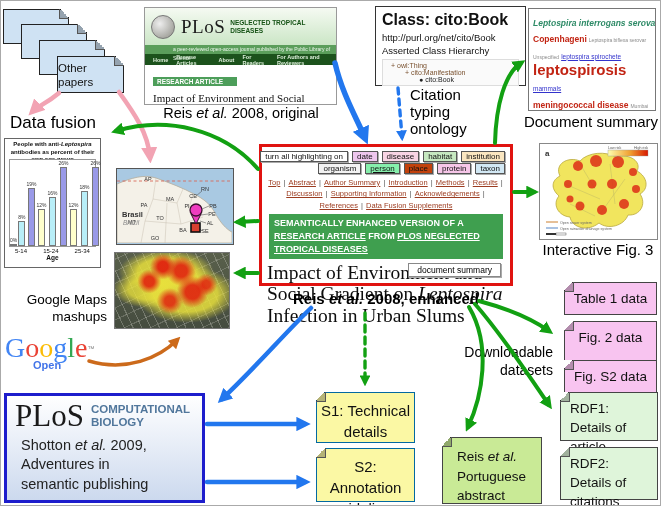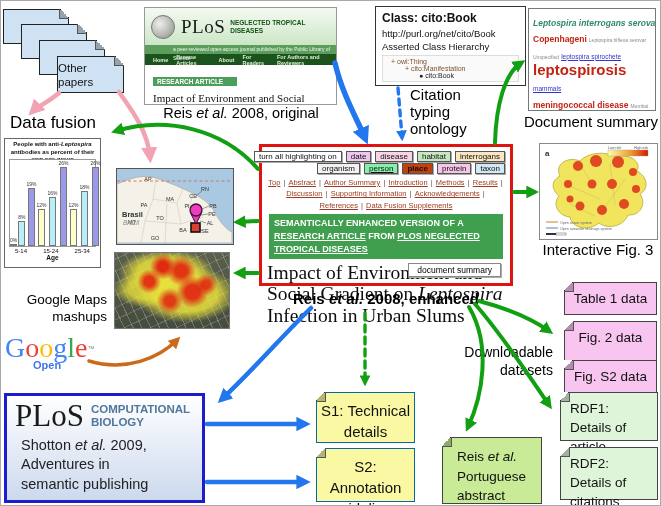--- a/index.html
+++ b/index.html
@@ -25,21 +25,21 @@
   .ntd-logo-ball{width:22px;height:22px;border-radius:50%;background:radial-gradient(circle at 35% 35%,#eee,#8d8d85);border:1px solid #777;flex:0 0 auto;}
   .ntd-plos{font-family:"Liberation Serif",serif;font-size:19px;letter-spacing:.5px;margin:0 5px 0 6px;color:#1b1b1b;}
   .ntd-jname{font-size:6.5px;font-weight:bold;color:#145214;width:86px;line-height:1.2;}
   .ntd-tagline{height:9px;background:#5b9e5b;color:#eef7ee;font-size:5px;line-height:9px;padding-left:28px;}
   .ntd-nav{height:11px;background:#1c521c;color:#dff0dc;font-size:5.5px;font-weight:bold;display:flex;gap:8px;align-items:center;padding-left:8px;}
   .ntd-body{padding:5px 8px;}
   .ntd-banner{display:inline-block;background:#4d9e5a;color:#fff;font-size:6.5px;font-weight:bold;padding:1px 14px 1px 4px;}
   .ntd-title{font-family:"Liberation Serif",serif;font-size:11px;line-height:1.25;margin-top:4px;color:#111;}
   
   .citobox{left:374px;top:5px;width:151px;height:80px;border:1.5px solid #333;background:#fff;box-sizing:border-box;}
-  .cito-title{font-size:12px;font-weight:bold;padding:4px 6px 2px 6px;}
+  .cito-title{font-size:16px;font-weight:bold;padding:4px 6px 2px 6px;}
   .cito-url{font-size:9.5px;padding:1px 6px;}
   .cito-sub{font-size:9.5px;padding:1px 6px 2px 6px;}
   .cito-tree{margin:1px 6px;background:#fafafa;border:1px solid #ddd;padding:2px 0;font-size:7px;}
   .cito-tree .t0{padding-left:8px;color:#7a5230;}
   .cito-tree .t1{padding-left:22px;color:#7a5230;}
   .cito-tree .t2{padding-left:36px;color:#222;}
   
   .cloud{left:527px;top:7px;width:128px;height:103px;border:1.5px solid #777;background:#fff;box-sizing:border-box;
          padding:4px 3px;overflow:hidden;line-height:1.02;text-align:left;}
   .cloud span{margin:0 1px;white-space:nowrap;display:inline-block;}
@@ -247,26 +247,26 @@
     <span><span class="ltr" style="color: rgb(66, 133, 244);">G</span><span class="ltr" style="color: rgb(234, 67, 53);">o</span><span class="ltr" style="color: rgb(251, 188, 5);">o</span><span class="ltr" style="color: rgb(66, 133, 244);">g</span><span class="ltr" style="color: rgb(52, 168, 83);">l</span><span class="ltr" style="color: rgb(234, 67, 53);">e</span></span><span class="tm">™</span>
     <div class="mapsw">Open</div>
   </div>
 
   <div class="abs redbox">
     <div class="toolbar">
         <span class="" style="background: rgb(255, 255, 255);">turn all highlighting on</span>
         <span class="" style="background: rgb(238, 198, 238);">date</span>
         <span class="" style="background: rgb(248, 212, 228);">disease</span>
         <span class="" style="background: rgb(198, 232, 192);">habitat</span>
-        <span class="" style="background: rgb(250, 230, 192);">interrogans</span>
+        <span class="" style="background: rgb(250, 230, 192);">institution</span>
       </div>
     <div class="toolbar">
         <span class="" style="background: rgb(242, 242, 242);">organism</span>
         <span class="" style="background: #86efac; text-decoration: underline;">person</span>
-        <span class="" style="background: #c2410c; font-weight: bold;">place</span>
+        <span class="" style="background: #c2410c;">place</span>
         <span class="" style="background: rgb(246, 198, 232);">protein</span>
         <span class="" style="background: rgb(210, 232, 244);">taxon</span>
       </div>
     <div class="navlinks"><span class="lnk">Top</span><span class="sep"> | </span><span class="lnk">Abstract</span><span class="sep"> | </span><span class="lnk">Author Summary</span><span class="sep"> | </span><span class="lnk">Introduction</span><span class="sep"> | </span><span class="lnk">Methods</span><span class="sep"> | </span><span class="lnk">Results</span><span class="sep"> | </span><span class="lnk">Discussion</span><span class="sep"> | </span><span class="lnk">Supporting Information</span><span class="sep"> | </span><span class="lnk">Acknowledgements</span><span class="sep"> | </span><span class="lnk">References</span><span class="sep"> | </span><span class="lnk">Data Fusion Supplements</span></div>
     <div class="gbanner"><span>SEMANTICALLY ENHANCED VERSION OF A </span><span class="bl">RESEARCH ARTICLE</span><span> FROM </span><span class="bl">PLOS NEGLECTED TROPICAL DISEASES</span></div>
     <div class="etitle"><span>Impact of Environment and Social Gradient on </span><span class="it">Leptospira</span><span> Infection in Urban Slums</span></div>
     <button class="docsum">document summary</button>
   </div>
   <div class="lbl caption" style="left:275px;top:289px;width:220px;font-size:15px;font-weight:bold;"><span>Reis </span><span class="it">et al.</span><span> 2008, enhanced</span></div>
 

